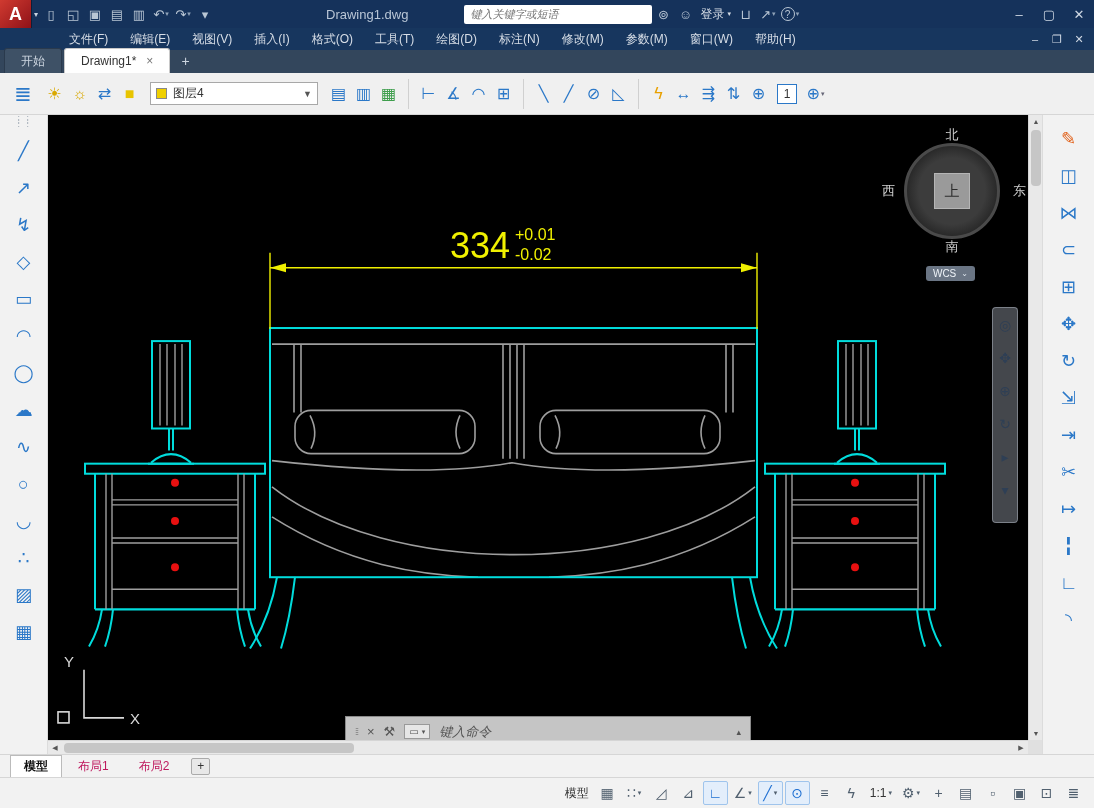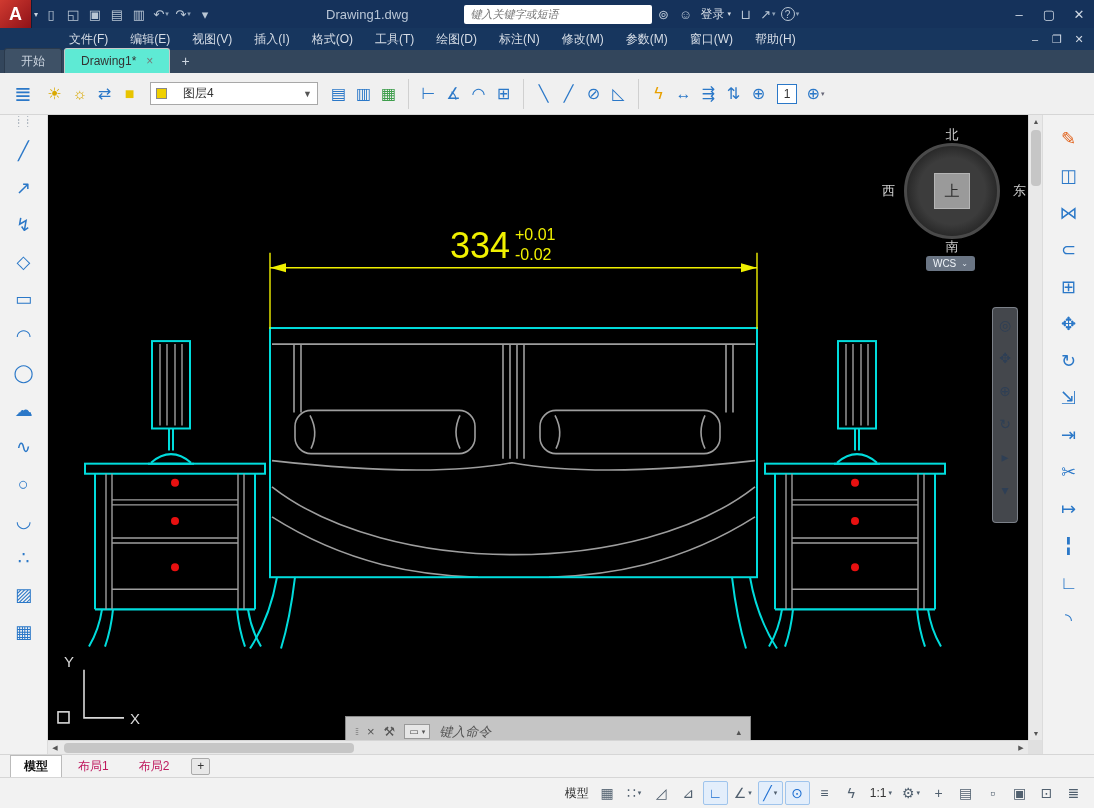--- a/index.html
+++ b/index.html
@@ -29,32 +29,32 @@
 .menubar{height:22px;background:#17365e;display:flex;align-items:center;color:#d6dde6;font-size:12px;padding-left:58px;flex:0 0 auto}
 .menu-item{padding:0 11px;line-height:22px;white-space:nowrap}
 .mdi-btns{margin-left:auto;display:flex;padding-right:4px}
 .mdi-btn{width:22px;height:20px;display:flex;align-items:center;justify-content:center;color:#cfd8e3;font-size:11px}
 
 
 .filetabs{height:23px;background:#33465c;display:flex;align-items:flex-end;padding-left:4px;flex:0 0 auto}
 .file-tab{height:25px;padding:0 16px;font-size:12px;display:flex;align-items:center;gap:10px;
   border-top-left-radius:3px;border-top-right-radius:3px;margin-right:2px}
 .file-tab.start{background:#3e5166;color:#cdd6e0;border:1px solid #2a3a4d;border-bottom:none}
-.file-tab.active{background:#5eead4;color:#333;border:1px solid #c8c8c8;border-bottom:none}
+.file-tab.active{background:#ffffff;color:#333;border:1px solid #c8c8c8;border-bottom:none}
 .tab-close{color:#777;font-size:12px}
 .tab-plus{color:#cdd6e0;padding:0 9px;font-size:14px;height:25px;display:flex;align-items:center}
 
 
 .ribbon{height:42px;background:#f0f0f0;border-bottom:1px solid #d6d6d6;display:flex;align-items:center;padding:0 6px;gap:2px;flex:0 0 auto}
 .ribbon .sep{width:1px;height:30px;background:#d0d0d0;margin:0 5px}
 .ricon{min-width:25px;height:28px;display:flex;align-items:center;justify-content:center;color:#2b78c8;font-size:16px;gap:1px}
 .ricon.big{font-size:21px;min-width:34px}
 .ricon .caret{font-size:7px;color:#667}
 .layer-combo{width:168px;height:23px;background:#fff;border:1px solid #a8a8a8;display:flex;align-items:center;
-  font-size:12px;color:#333;padding:0 5px;gap:16px;margin:0 6px}
+  font-size:12px;color:#333;padding:0 5px;gap:6px;margin:0 6px}
 .layer-combo .swatch{width:11px;height:11px;background:#f0d000;border:1px solid #888}
 .layer-combo .caret{margin-left:auto;color:#555;font-size:9px}
 .scale-box{min-width:20px;height:20px;border:1px solid #2b78c8;color:#333;font-size:12px;display:flex;
   align-items:center;justify-content:center;margin:0 4px;background:#fff}
 
 
 .workspace{flex:1;display:flex;min-height:0}
 .side-toolbar{width:48px;background:#f2f2f2;border-right:1px solid #dcdcdc;display:flex;flex-direction:column;
   align-items:center;padding-top:3px;gap:13px;flex:0 0 auto}
 .side-toolbar.right{width:52px;border-right:none;border-left:1px solid #dcdcdc;gap:13px;padding-top:12px}
@@ -69,21 +69,21 @@
 .compass .ring{position:absolute;left:14px;top:14px;width:96px;height:96px;border-radius:50%;
   background:radial-gradient(circle,#3c3c3c 52%,#2a2a2a 70%);border:3px solid #4a4a4a}
 .compass .cube{position:absolute;left:44px;top:44px;width:36px;height:36px;background:#9a9a9a;color:#2c2c2c;
   font-size:15px;display:flex;align-items:center;justify-content:center;border:1px solid #b5b5b5}
 .compass .dir{position:absolute;color:#cfcfcf}
 .compass .n{top:-3px;left:50%;transform:translateX(-50%)}
 .compass .s{bottom:-3px;left:50%;transform:translateX(-50%)}
 .compass .w{left:-8px;top:50%;transform:translateY(-50%)}
 .compass .e{right:-12px;top:50%;transform:translateY(-50%)}
 
-.wcs{position:absolute;top:141px;right:67px;background:rgba(125,138,155,.85);color:#eef3f8;font-size:10px;
+.wcs{position:absolute;top:151px;right:67px;background:rgba(125,138,155,.85);color:#eef3f8;font-size:10px;
   padding:2px 7px;border-radius:3px;display:flex;gap:5px;align-items:center}
 .wcs .caret{font-size:8px;color:#dbe4ec}
 
 .navbar{position:absolute;top:192px;right:24px;width:26px;height:216px;background:rgba(150,158,168,.45);
   border:1px solid rgba(180,188,198,.5);border-radius:4px;display:flex;flex-direction:column;align-items:center;
   padding:8px 0 6px;gap:15px;color:#2e3f55;font-size:14px}
 .nav-icon{width:20px;height:18px;display:flex;align-items:center;justify-content:center}
 
 .cmdbar{position:absolute;left:297px;top:601px;width:406px;height:31px;background:rgba(208,208,208,.95);
   border:1px solid #8a8a8a;display:flex;align-items:center;gap:9px;padding:0 9px;font-size:13px;color:#555}

